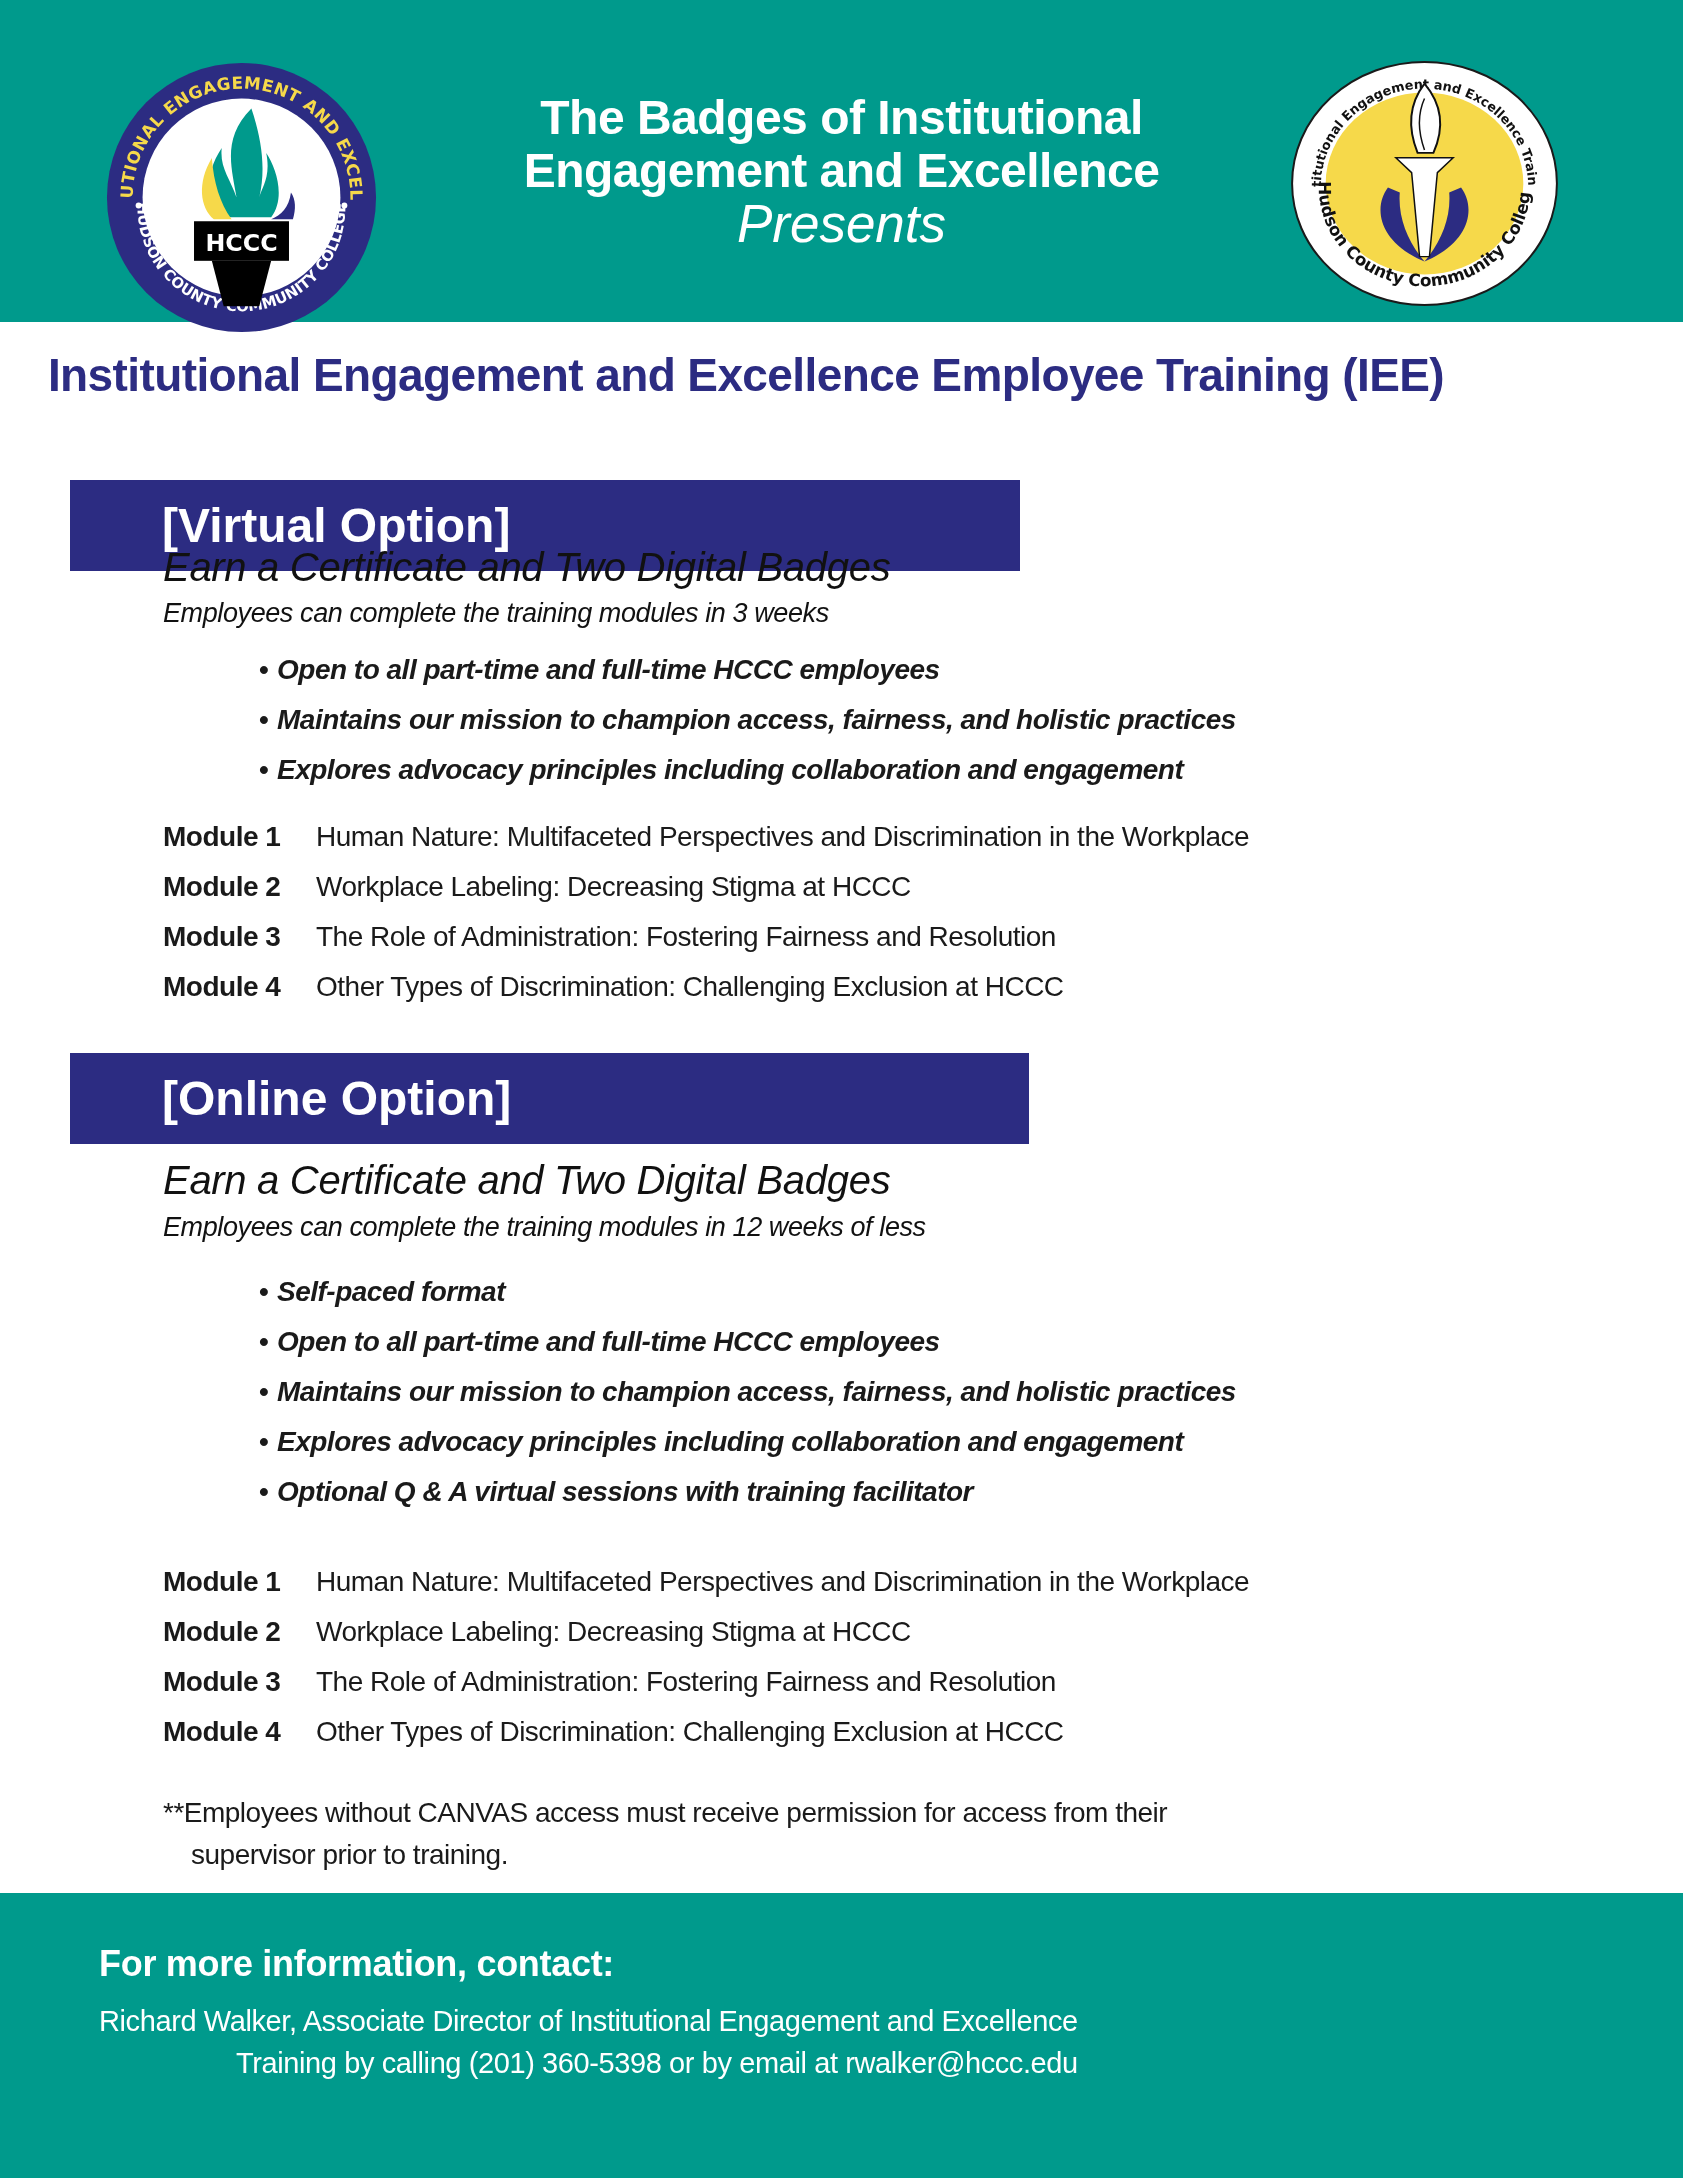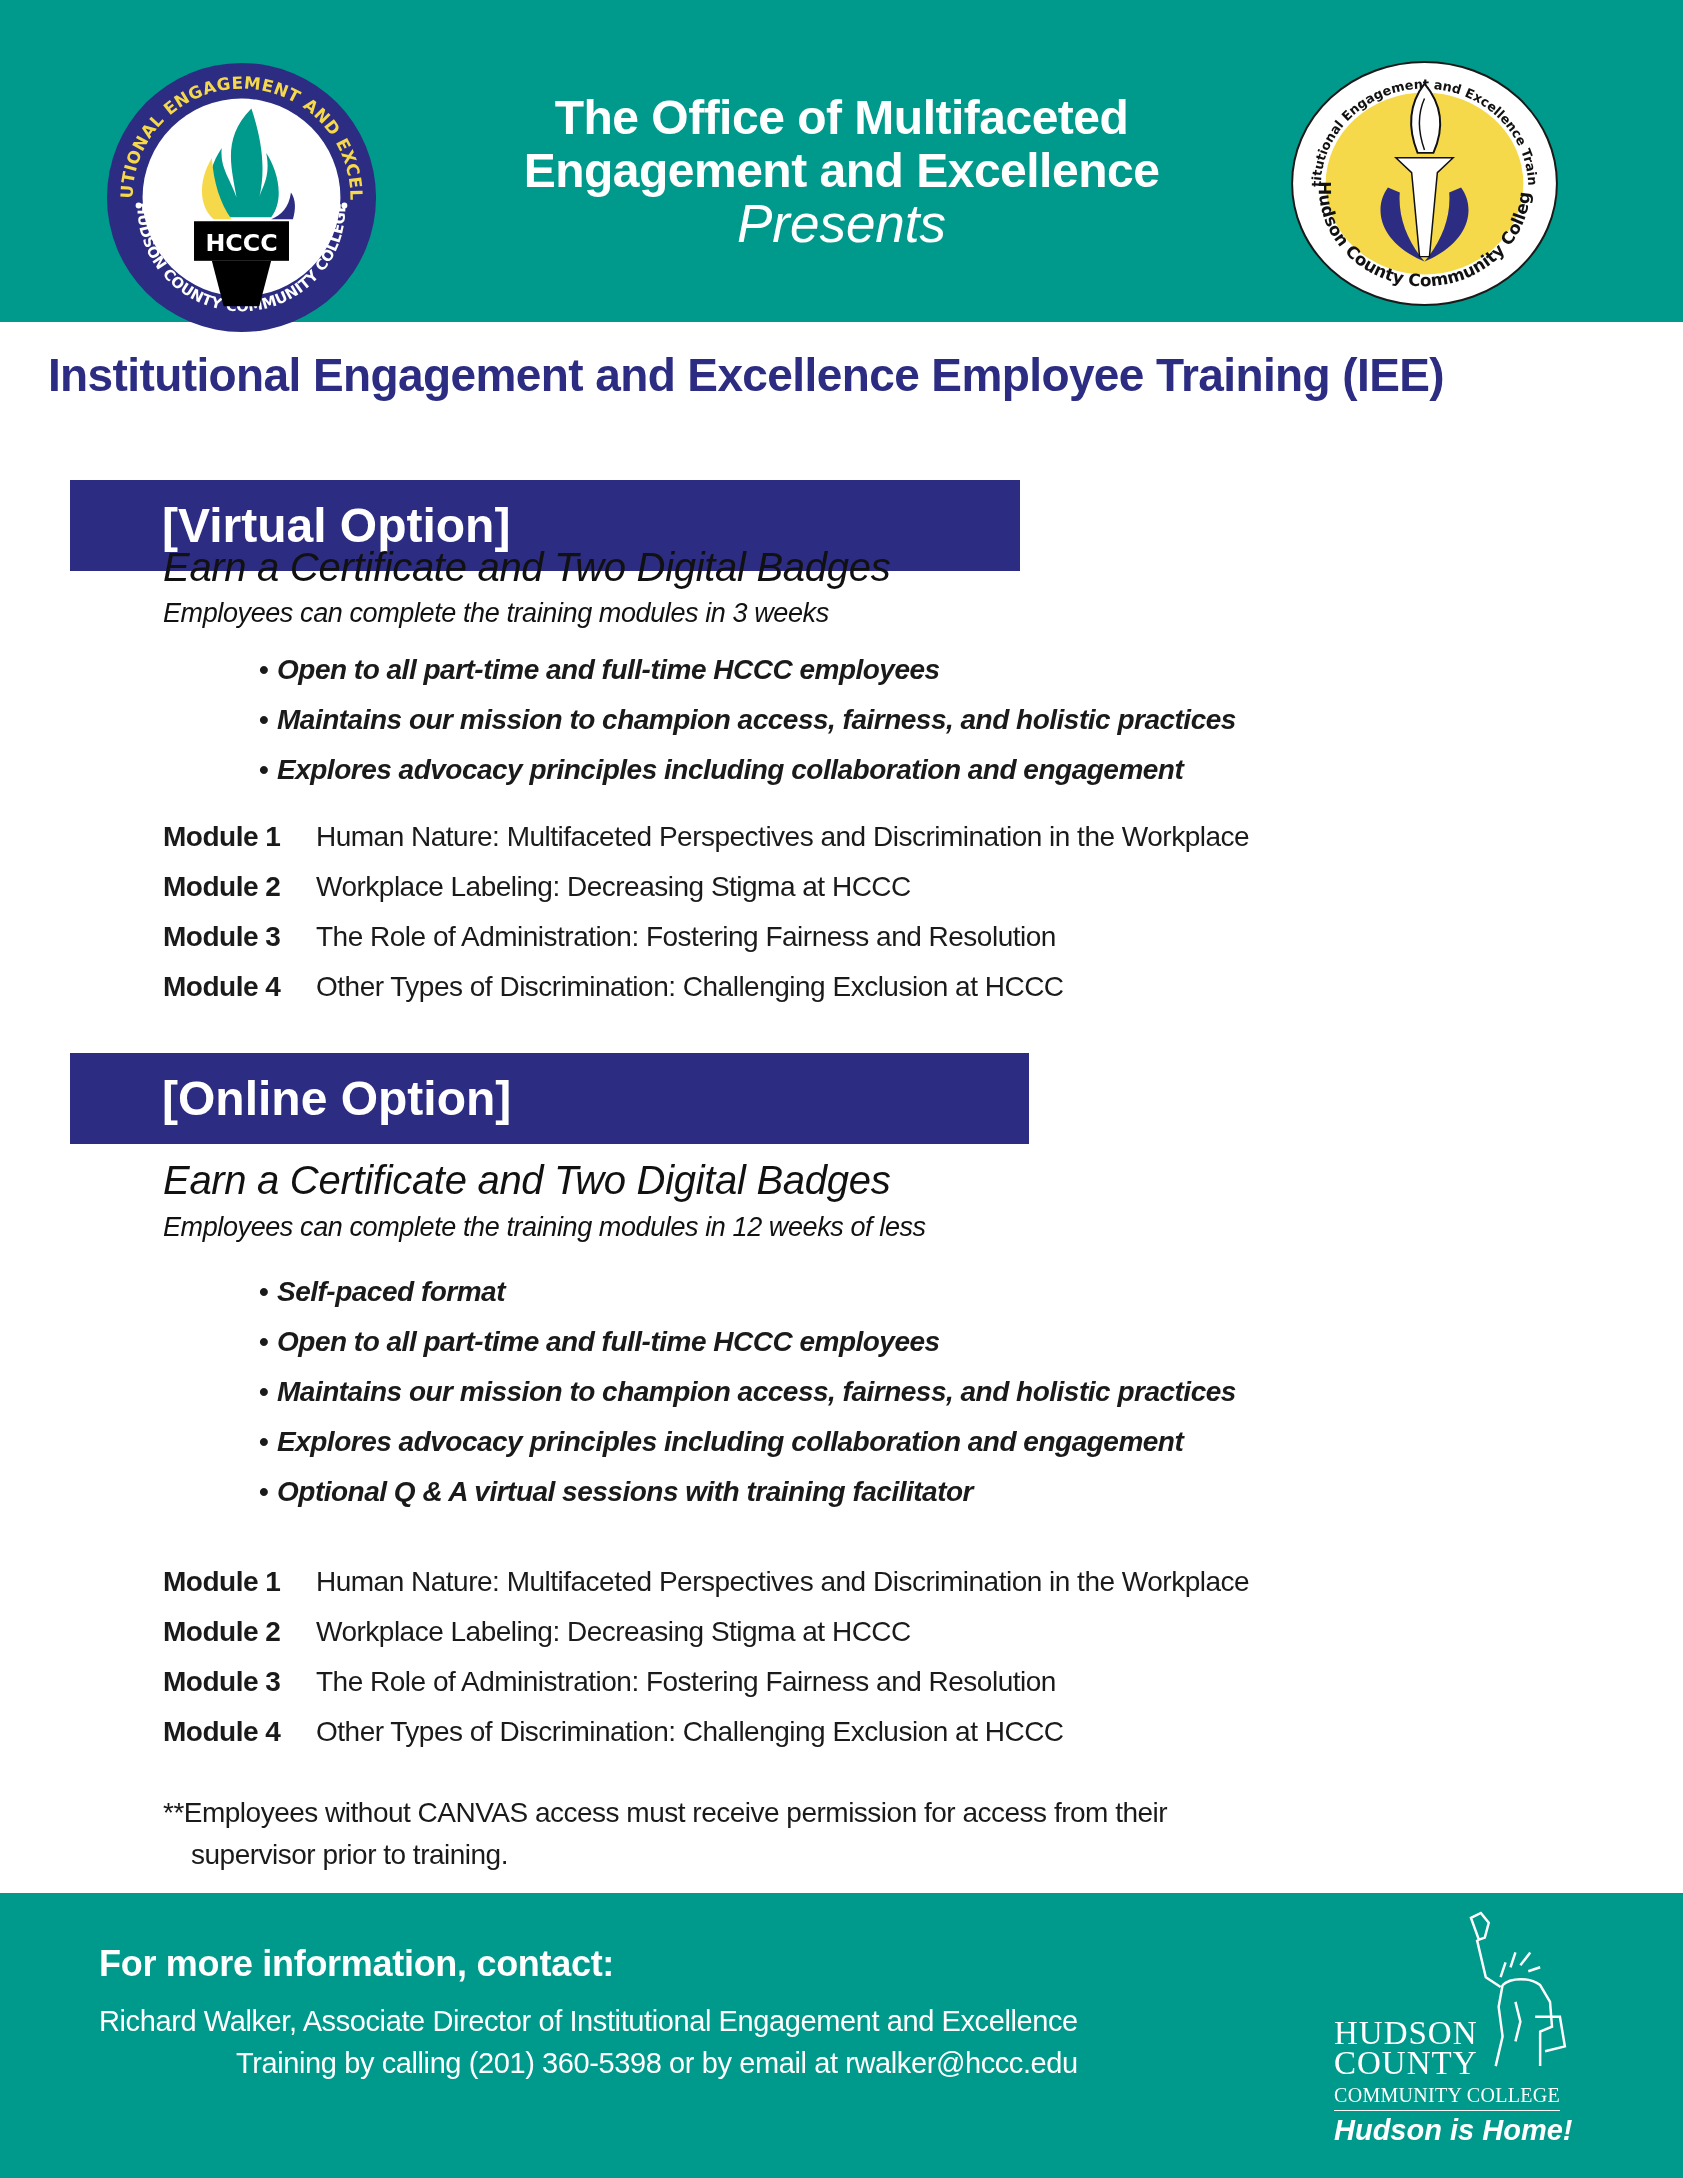--- a/index.html
+++ b/index.html
@@ -62,21 +62,21 @@
       <path d="M 110 100 C 95 125 98 150 112 162 L 130 162 C 118 145 112 125 110 100 Z" fill="#f6d94a"></path>
       <path d="M 190 135 C 188 150 180 158 170 162 L 192 162 C 195 152 195 142 190 135 Z" fill="#2c2c82"></path>
 
       <rect x="92" y="164" width="96" height="40" fill="#000"></rect>
       <path d="M 110 204 L 170 204 L 158 250 L 122 250 Z" fill="#000"></path>
       <text x="140" y="194" text-anchor="middle" font-family="DejaVu Sans, sans-serif" font-weight="bold" font-size="24" fill="#fff">HCCC</text>
     </svg>
   </div>
 
   <div class="header-title">
-    <div class="l1">The Office of Multifaceted</div>
+    <div class="l1">The Badges of Institutional</div>
     <div class="l2">Engagement and Excellence</div>
     <div class="l3">Presents</div>
   </div>
 
   <div class="logo logo-right">
     <svg width="271" height="249" viewBox="0 0 274 252">
       <defs>
         <path id="arcTop2" d="M 32 130 A 105 100 0 0 1 242 130"></path>
         <path id="arcBot2" d="M 30 130 A 107 100 0 0 0 244 130"></path>
       </defs>
@@ -137,30 +137,14 @@
   <div>**Employees without CANVAS access must receive permission for access from their</div>
   <div class="l2">supervisor prior to training.</div>
 </div>
 
 <div class="footer">
   <div class="footer-head">For more information, contact:</div>
   <div class="footer-body">
     <div>Richard Walker, Associate Director of Institutional Engagement and Excellence</div>
     <div>Training by calling (201) 360-5398 or by email at rwalker@hccc.edu</div>
   </div>
-  <div class="footer-logo">
-    <svg style="position:absolute;left:109px;top:0;" width="139" height="168" viewBox="0 0 140 170" fill="none" stroke="#fff" stroke-width="2.5">
-      <path d="M 30 10 L 40 5 L 48 15 L 44 30 L 38 32 Z"></path>
-      <path d="M 36 32 L 45 70 L 60 80"></path>
-      <path d="M 60 70 L 65 55 M 70 60 L 75 45 M 80 58 L 90 45 M 88 64 L 100 60"></path>
-      <path d="M 62 78 C 70 70 90 70 100 78 L 110 95 L 112 120 L 100 125 L 100 160"></path>
-      <path d="M 62 78 L 58 100 L 62 130 L 55 160"></path>
-      <path d="M 95 110 L 120 110 L 125 140 L 105 145"></path>
-      <path d="M 75 95 L 80 115 L 75 135"></path>
-    </svg>
-    <div class="fl-text fl-hudson">HUDSON</div>
-    <div class="fl-text fl-county">COUNTY</div>
-    <div class="fl-text fl-cc">COMMUNITY COLLEGE</div>
-    <div class="fl-line"></div>
-    <div class="fl-tag">Hudson is Home!</div>
-  </div>
 </div>
 
 
 </body></html>

